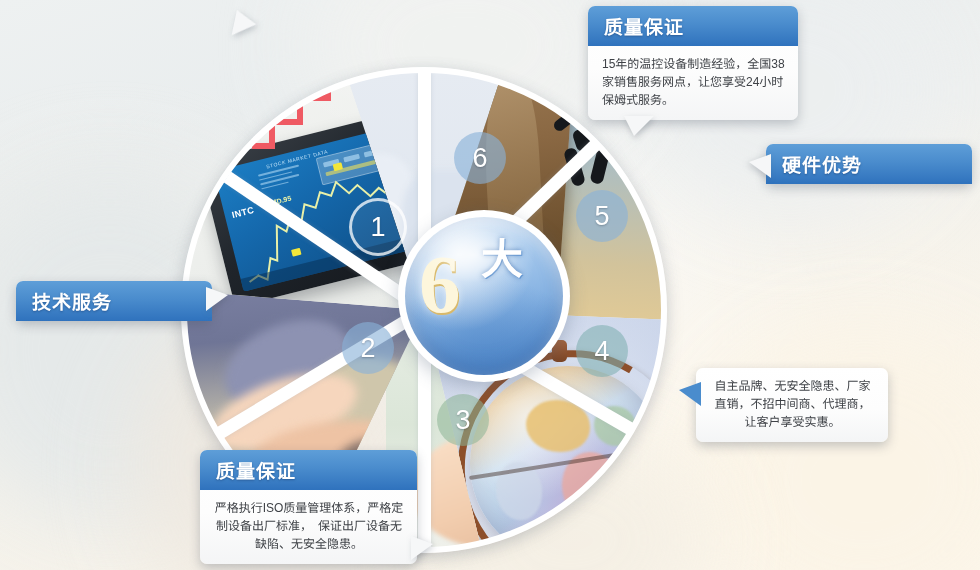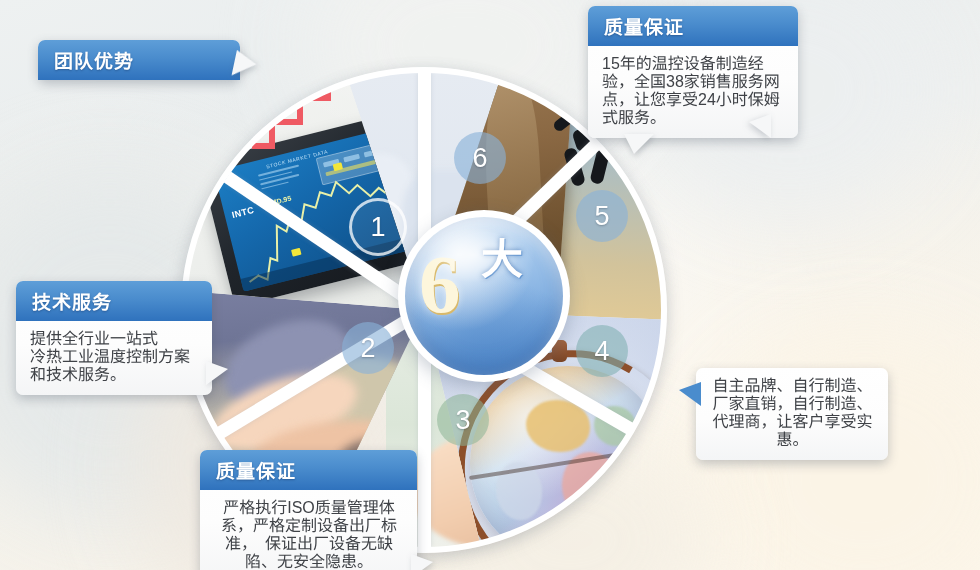--- a/index.html
+++ b/index.html
@@ -465,21 +465,21 @@
     border-radius: 7px 7px 0 0;
     padding: 6px 0 7px 16px;
     color: #ffffff;
     font-size: 19px;
     font-weight: bold;
     letter-spacing: 1px;
     text-shadow: 0 1px 2px rgba(25,60,110,.5);
   }
   .card-body {
     padding: 9px 13px 11px 14px;
-    font-size: 16px;
+    font-size: 12px;
     line-height: 18px;
     color: #3f4247;
   }
   .card-body.center { text-align: center; }
 
   
   .tail {
     position: absolute;
     width: 0; height: 0;
     z-index: 41;
@@ -639,44 +639,43 @@
   <div class="num fill" id="num6" style="left:454px; top:132px;">6</div>
 
   <div id="badge">
     <div id="badge-core">
       <span class="badge-six">6</span>
       <span class="badge-da">大</span>
     </div>
   </div>
 
   <div class="card" id="card-team">
-    <div class="card-head">团队优势</div>
     <div class="tail" style="right:-16px; bottom:2px; border-left:22px solid #f6f7f8; border-top:10px solid transparent; border-bottom:16px solid transparent; filter:drop-shadow(2px 2px 3px rgba(70,80,95,.28)); transform:rotate(12deg);"></div>
   </div>
 
   <div class="card" id="card-after">
     <div class="card-head">质量保证</div>
     <div class="card-body">15年的温控设备制造经验，全国38家销售服务网点，让您享受24小时保姆式服务。</div>
     <div class="tail" style="left:36px; bottom:-16px; border-top:20px solid #f6f7f8; border-left:10px solid transparent; border-right:20px solid transparent; filter:drop-shadow(1px 3px 3px rgba(70,80,95,.28));"></div>
   </div>
 
   <div class="card" id="card-hardware">
+    <div class="card-head">硬件优势</div>
     <div class="tail" style="left:-17px; bottom:6px; border-right:22px solid #f6f7f8; border-top:8px solid transparent; border-bottom:16px solid transparent; filter:drop-shadow(-2px 2px 3px rgba(70,80,95,.26));"></div>
   </div>
 
   <div class="card" id="card-software">
-    <div class="card-body center">自主品牌、自行制造、厂家直销，自行制造、代理商，让客户享受实惠。</div>
+    <div class="card-body center">自主品牌、无安全隐患、厂家直销，不招中间商、代理商，让客户享受实惠。</div>
     <div class="tail" style="left:-17px; top:14px; border-right:22px solid #4a8ccd; border-top:8px solid transparent; border-bottom:16px solid transparent;"></div>
   </div>
 
   <div class="card" id="card-quality">
     <div class="card-head">质量保证</div>
     <div class="card-body center">严格执行ISO质量管理体系，严格定制设备出厂标准，　保证出厂设备无缺陷、无安全隐患。</div>
     <div class="tail" style="right:-16px; bottom:4px; border-left:22px solid #f6f7f8; border-top:8px solid transparent; border-bottom:16px solid transparent; filter:drop-shadow(2px 2px 3px rgba(70,80,95,.26));"></div>
   </div>
 
   <div class="card" id="card-tech">
     <div class="card-head">技术服务</div>
-    <div class="card-body">提供全行业一站式　　冷热工业温度控制方案和技术服务。</div>
     <div class="tail" style="right:-16px; bottom:10px; border-left:22px solid #f6f7f8; border-top:8px solid transparent; border-bottom:16px solid transparent; filter:drop-shadow(2px 2px 3px rgba(70,80,95,.26));"></div>
   </div>
 
 </div>
 
 </body></html>

